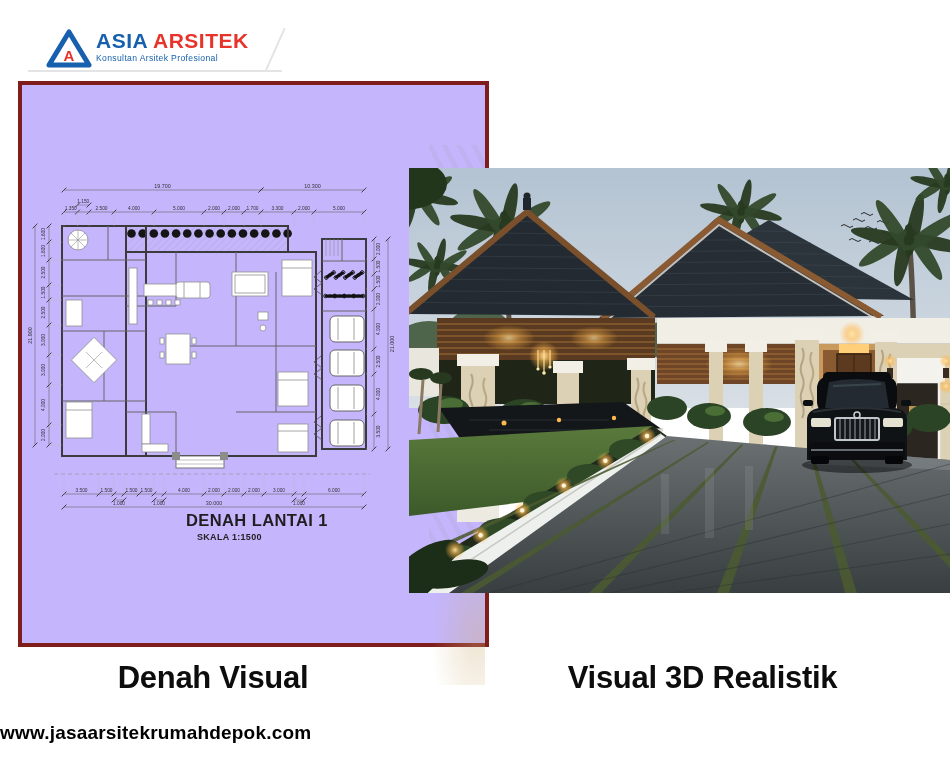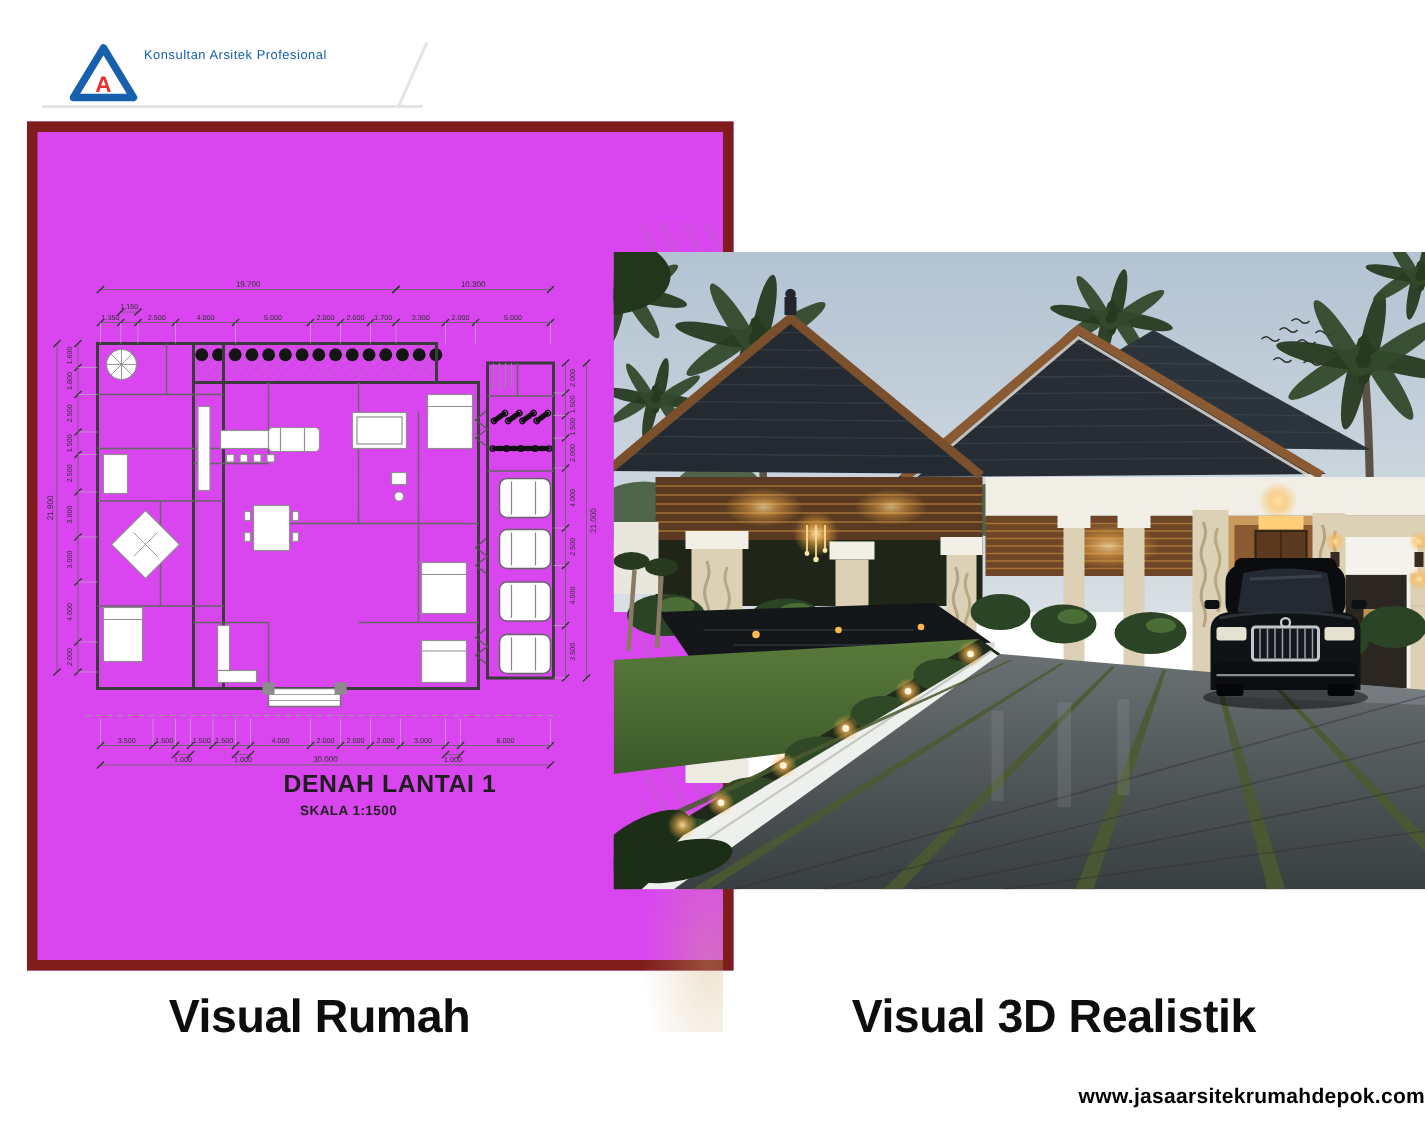--- a/index.html
+++ b/index.html
@@ -9,54 +9,58 @@
   .logo{position:absolute;left:34px;top:22px;width:260px;height:56px}
   .logo-tri{position:absolute;left:12px;top:6px}
   .logo-text{position:absolute;left:62px;top:8px}
   .brand-line{font-size:21px;font-weight:bold;letter-spacing:.5px;line-height:22px;white-space:nowrap}
   .brand-first{color:var(--brand-blue)}
   .brand-second{color:var(--brand-red)}
   .tagline{font-size:8.6px;font-weight:normal;color:var(--brand-blue);letter-spacing:.35px;margin-top:1px}
   .logo-underline{position:absolute;left:-6px;top:48px;width:254px;height:2px;background:#e4e4e4}
   .logo-slash{position:absolute;left:240px;top:4px;width:2px;height:48px;background:#e4e4e4;transform:rotate(24deg)}
   
-  .paper{position:absolute;left:18px;top:81px;width:471px;height:566px;background:#d946ef;
-         border:7px solid #7f1d1d;box-sizing:border-box}
+  .paper{position:absolute;left:18px;top:81px;width:471px;height:566px;background:#c4b5fd;
+         border:4px solid #7f1d1d;box-sizing:border-box}
   .plan-svg{position:absolute;left:4px;top:91px;width:380px;height:400px}
   .plan-title{position:absolute;left:164px;top:426px;font-size:16.5px;font-weight:600;
               color:#1e1e1e;letter-spacing:.4px;white-space:nowrap}
   .plan-scale{position:absolute;left:175px;top:447px;font-size:9px;font-weight:bold;
               color:#222;letter-spacing:.3px}
   .wm-leaf{position:absolute;right:0;top:60px;width:56px;height:420px;pointer-events:none;
            background:repeating-linear-gradient(62deg, rgba(125,145,115,.09) 0 5px, transparent 5px 13px)}
   .wm-tan{position:absolute;right:0;top:440px;width:60px;height:160px;pointer-events:none;
           background:radial-gradient(ellipse at 85% 70%, rgba(206,176,120,.35), transparent 62%)}
   
   .photo{position:absolute;left:409px;top:168px;width:541px;height:425px;overflow:hidden}
   .photo svg{display:block}
   
   .caption{position:absolute;top:660px;font-size:31px;font-weight:bold;color:#0d0d0d;
            letter-spacing:-.3px;text-align:center}
   .caption-left{left:18px;width:390px}
   .caption-right{left:432px;width:541px}
-  .website{position:absolute;left:0;top:722px;width:950px;text-align:right;
-           font-size:14px;font-weight:bold;color:#000;letter-spacing:.2px}
+  .website{position:absolute;left:0;top:722px;width:950px;text-align:left;
+           font-size:19px;font-weight:bold;color:#000;letter-spacing:.2px}
   svg text{font-family:"Liberation Sans",sans-serif}
 </style>
 </head>
 <body>
 
 <header class="logo">
   <div class="logo-slash"></div>
   <div class="logo-underline"></div>
   <svg class="logo-tri" width="46" height="42" viewBox="0 0 46 42">
     <path d="M23 4 L43 37 L3 37 Z" fill="#fff" stroke="#1660ad" stroke-width="5" stroke-linejoin="round"></path>
     <text x="23" y="33" text-anchor="middle" font-size="15" font-weight="bold" fill="#e8332a">A</text>
   </svg>
   <div class="logo-text">
+    <div class="brand-line">
+      <span class="brand-first">ASIA</span>
+      <span class="brand-second">ARSITEK</span>
+    </div>
     <div class="tagline">Konsultan Arsitek Profesional</div>
   </div>
 </header>
 
 <section class="paper">
   <div class="wm-leaf"></div>
   <div class="wm-tan"></div>
   <svg class="plan-svg" viewBox="0 0 380 400">
     <defs>
       <pattern id="hatch" width="5" height="5" patternUnits="userSpaceOnUse" patternTransform="rotate(45)">
@@ -714,15 +718,15 @@
       <g fill="#1d2e18">
         <ellipse cx="20" cy="392" rx="34" ry="14" transform="rotate(-28 20 392)"></ellipse>
         <ellipse cx="44" cy="406" rx="36" ry="13" transform="rotate(-12 44 406)"></ellipse>
         <ellipse cx="10" cy="414" rx="34" ry="14" transform="rotate(-40 10 414)"></ellipse>
       </g>
       <circle cx="46" cy="382" r="10" fill="url(#glow)"></circle>
     </g>
   </svg>
 </section>
 
-<div class="caption caption-left">Visual Rumah</div>
+<div class="caption caption-left">Denah Visual</div>
 <div class="caption caption-right">Visual 3D Realistik</div>
 <div class="website">www.jasaarsitekrumahdepok.com</div>
 
 </body></html>

